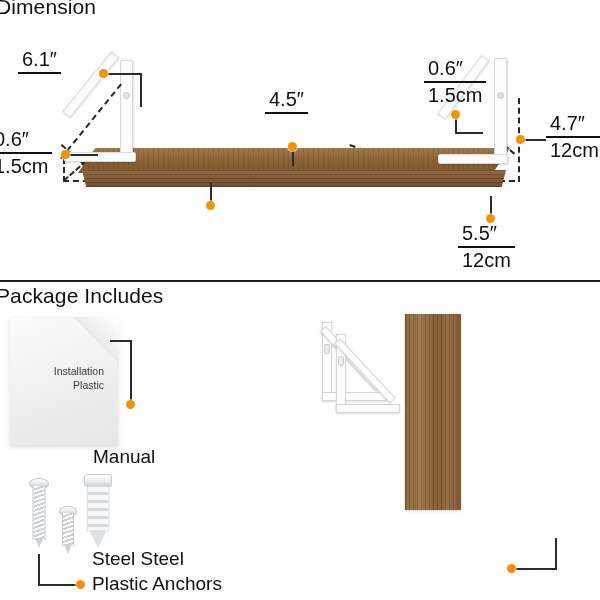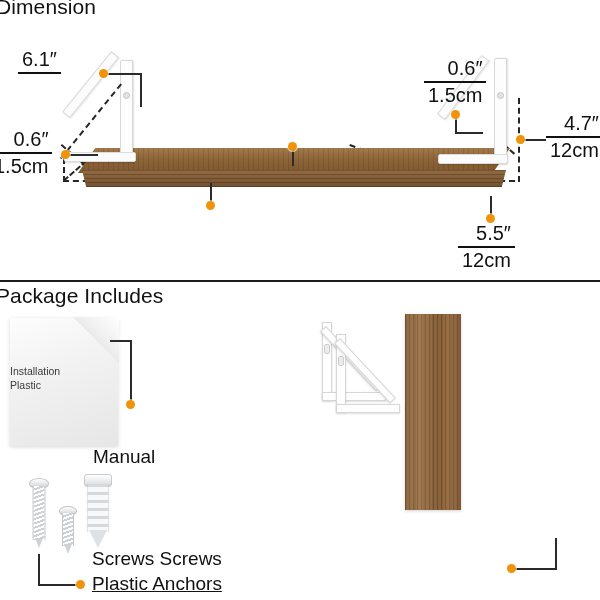--- a/index.html
+++ b/index.html
@@ -10,21 +10,21 @@
 
   
   .section-title{position:absolute;font-size:21px;letter-spacing:.1px;color:#111;white-space:nowrap;}
   #dimension-title{left:-4px;top:-5px;}
   #package-title{left:-4px;top:284px;}
 
   .divider{position:absolute;left:0;width:600px;height:2px;background:#1b1b1b;}
   #section-divider{top:280px;}
 
   
-  .callout{position:absolute;text-align:right;white-space:nowrap;}
+  .callout{position:absolute;text-align:left;white-space:nowrap;}
   .callout .num{font-size:20px;line-height:23px;color:#111;padding:0 4px;}
   .callout .rule{height:2px;background:#111;margin:1px 0 1px 0;}
 
   
   .lead{position:absolute;background:#2b2b2b;}
   .lead.h{height:2px;}
   .lead.v{width:2px;}
   .dot{position:absolute;width:9px;height:9px;border-radius:50%;
        background:#f0930a;box-shadow:0 0 0 1px rgba(255,255,255,.6);}
 
@@ -67,21 +67,21 @@
   #package-illustration{position:absolute;left:0;top:300px;width:600px;height:300px;}
 
   
   .manual{position:absolute;left:10px;top:18px;width:108px;height:128px;
           background:linear-gradient(160deg,#fdfdfd 0%,#f2f2f2 40%,#e6e6e6 100%);
           box-shadow:0 1px 4px rgba(0,0,0,.16);}
   .manual-curl{position:absolute;right:-1px;top:-1px;width:46px;height:46px;
           background:linear-gradient(225deg,#ffffff 0%,#ededed 45%,#cfcfcf 80%,#bdbdbd 100%);
           clip-path:polygon(100% 0,0 0,100% 100%);
           box-shadow:-2px 2px 4px rgba(0,0,0,.2);}
-  .manual-text{position:absolute;left:0;right:14px;top:46px;text-align:left;
+  .manual-text{position:absolute;left:0;right:14px;top:46px;text-align:right;
           font-size:10.5px;line-height:14px;color:#3a3a3a;}
 
   
   .screw{position:absolute;}
   .screw-head{position:absolute;left:50%;transform:translateX(-50%);
           border-radius:50% 50% 45% 45%;
           background:linear-gradient(180deg,#ffffff 0%,#e4e6e8 55%,#c9cccf 100%);
           border:1px solid #c3c6c9;}
   .screw-shaft{position:absolute;left:50%;transform:translateX(-50%);
           background:
@@ -168,20 +168,21 @@
 
   <div class="callout" style="left:-10px;top:128px;">
     <div class="num">0.6″</div>
     <div class="rule"></div>
     <div class="num">1.5cm</div>
   </div>
   <div class="lead h" style="left:62px;top:154px;width:36px;"></div>
   <div class="dot" style="left:61px;top:150px;"></div>
 
   <div class="callout" style="left:265px;top:88px;">
+    <div class="num">4.5″</div>
     <div class="rule"></div>
   </div>
   <div class="lead v" style="left:292px;top:146px;height:20px;"></div>
   <div class="dot" style="left:288px;top:142px;"></div>
 
   <div class="callout" style="left:424px;top:57px;">
     <div class="num">0.6″</div>
     <div class="rule"></div>
     <div class="num">1.5cm</div>
   </div>
@@ -241,22 +242,22 @@
 
     <div class="anchor" style="left:82px;top:174px;width:32px;height:80px;">
       <div class="anchor-collar" style="top:0;width:26px;height:11px;"></div>
       <div class="anchor-body" style="top:10px;width:21px;height:48px;"></div>
       <div class="anchor-tip" style="top:56px;"></div>
     </div>
 
     <div class="lead v" style="left:38px;top:254px;height:32px;"></div>
     <div class="lead h" style="left:38px;top:284px;width:42px;"></div>
     <div class="dot" style="left:76px;top:280px;"></div>
-    <div class="pk-label" style="left:92px;top:246px;">Screws Screws</div>
-    <div class="pk-label" style="left:92px;top:271px;text-decoration:underline;">Plastic Anchors</div>
+    <div class="pk-label" style="left:92px;top:246px;">Steel Steel</div>
+    <div class="pk-label" style="left:92px;top:271px;">Plastic Anchors</div>
 
     <div class="pk-bracket">
       <div class="pk-seg" style="left:322px;top:22px;width:8px;height:76px;"></div>
       <div class="pk-hole" style="left:324px;top:44px;"></div>
       <div class="pk-seg" style="left:322px;top:92px;width:62px;height:7px;"></div>
       <div class="pk-seg" style="left:326px;top:26px;width:80px;height:6px;
            transform:rotate(47deg);transform-origin:left top;"></div>
     </div>
     <div class="pk-bracket">
       <div class="pk-seg" style="left:336px;top:34px;width:8px;height:76px;"></div>

